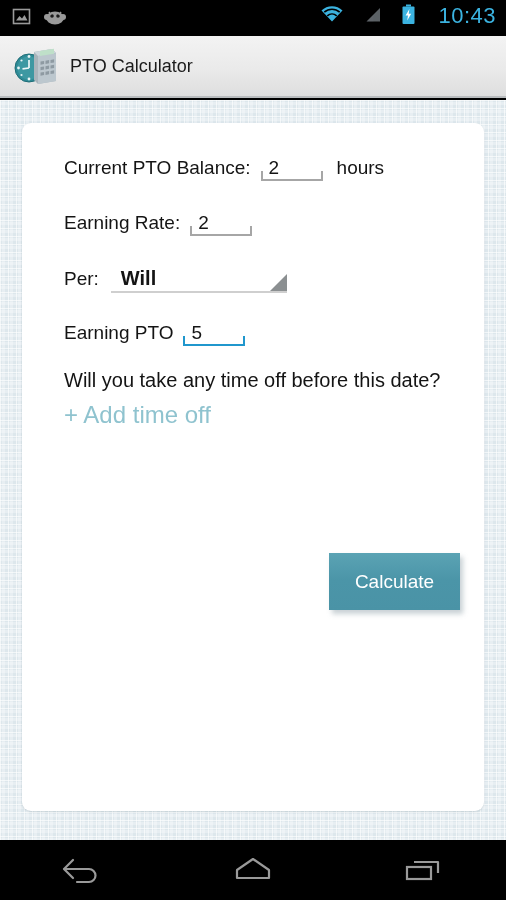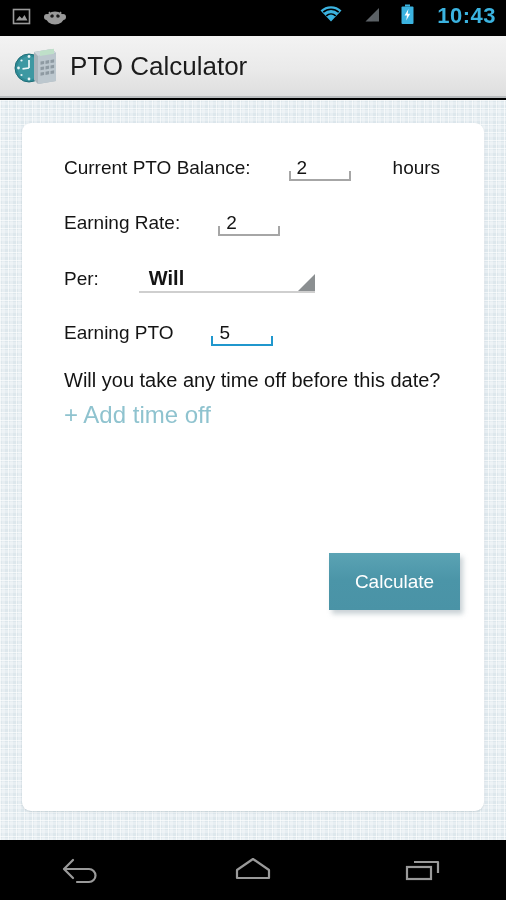--- a/index.html
+++ b/index.html
@@ -36,21 +36,20 @@
     gap: 12px;
   }
   .status-right {
     position: absolute;
     right: 10px;
     top: 0;
     height: 32px;
     display: flex;
     align-items: center;
     gap: 19px;
-    font-weight: bold;
   }
   .sb-icon { display: block; }
   #status-clock {
     color: #3bb3e0;
     font-size: 22px;
     letter-spacing: 0.5px;
     font-family: "Liberation Sans", sans-serif;
     line-height: 1;
     padding-left: 3px;
   }
@@ -67,21 +66,21 @@
     align-items: center;
     padding-left: 12px;
   }
   #app-icon {
     width: 46px;
     height: 44px;
     position: relative;
     flex: 0 0 auto;
   }
   #app-title {
-    font-size: 26px;
+    font-size: 18px;
     color: #1b1b1b;
     margin-left: 12px;
     font-family: "Liberation Sans", sans-serif;
   }
 
   
   #page-bg {
     position: absolute;
     top: 100px; left: 0;
     width: 506px;
@@ -113,21 +112,20 @@
     top: 26px;
     left: 42px;
     right: 20px;
   }
 
   .row {
     display: flex;
     align-items: baseline;
     height: 36px;
     margin-bottom: 19px;
-    gap: 28px;
   }
   .lbl {
     font-size: 19px;
     color: #141414;
     white-space: nowrap;
     font-family: "Liberation Sans", sans-serif;
   }
   .lbl.after { margin-left: 14px; }
 
   

